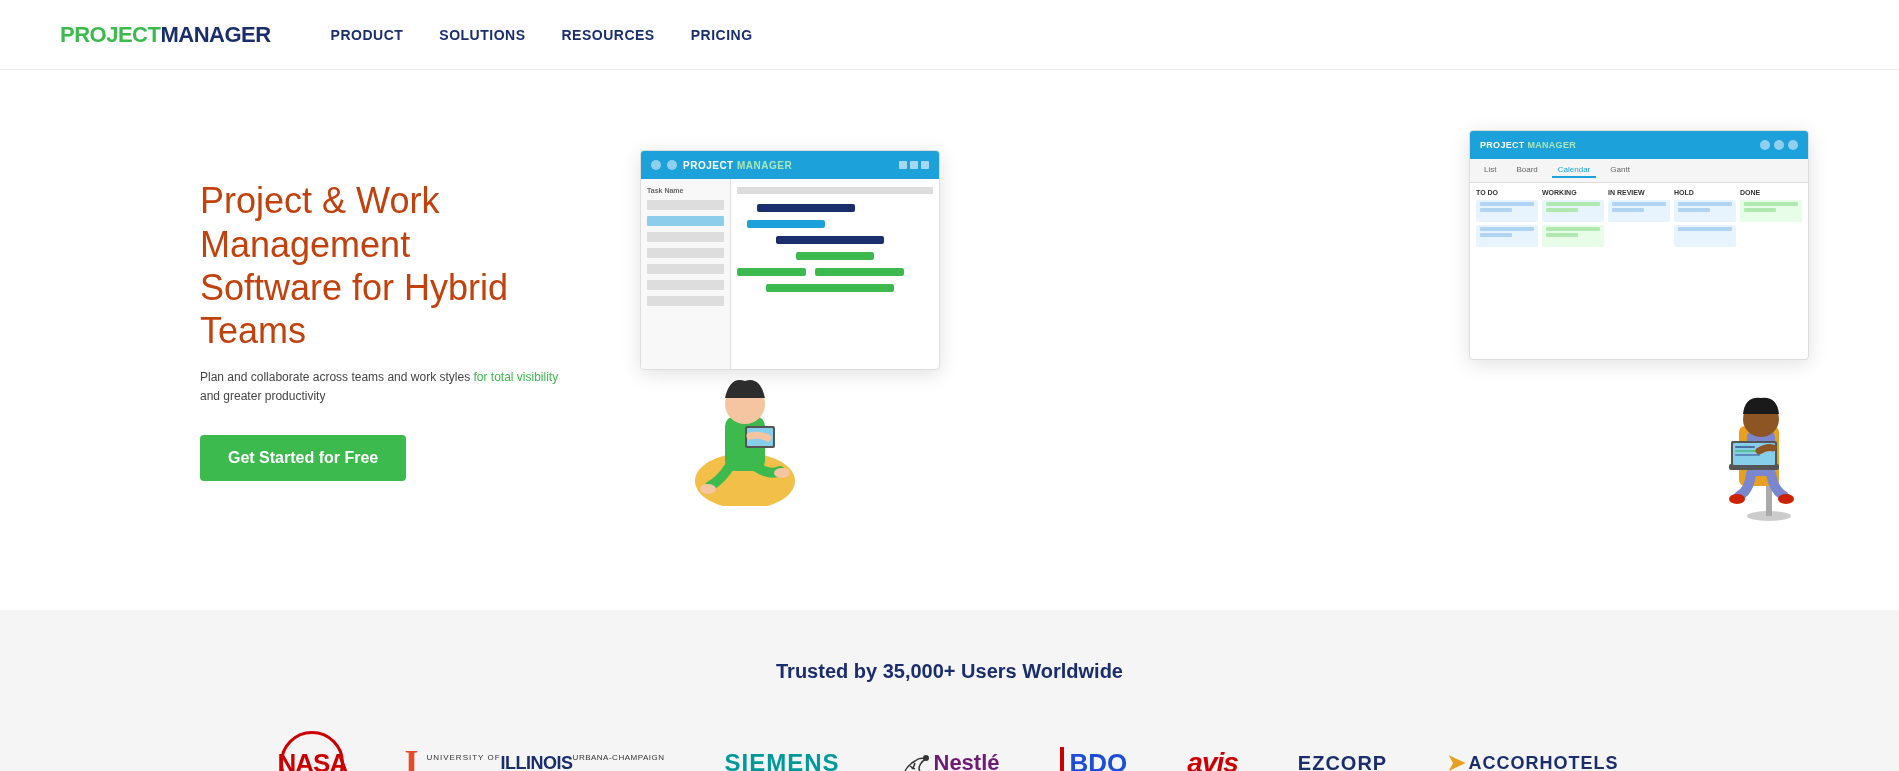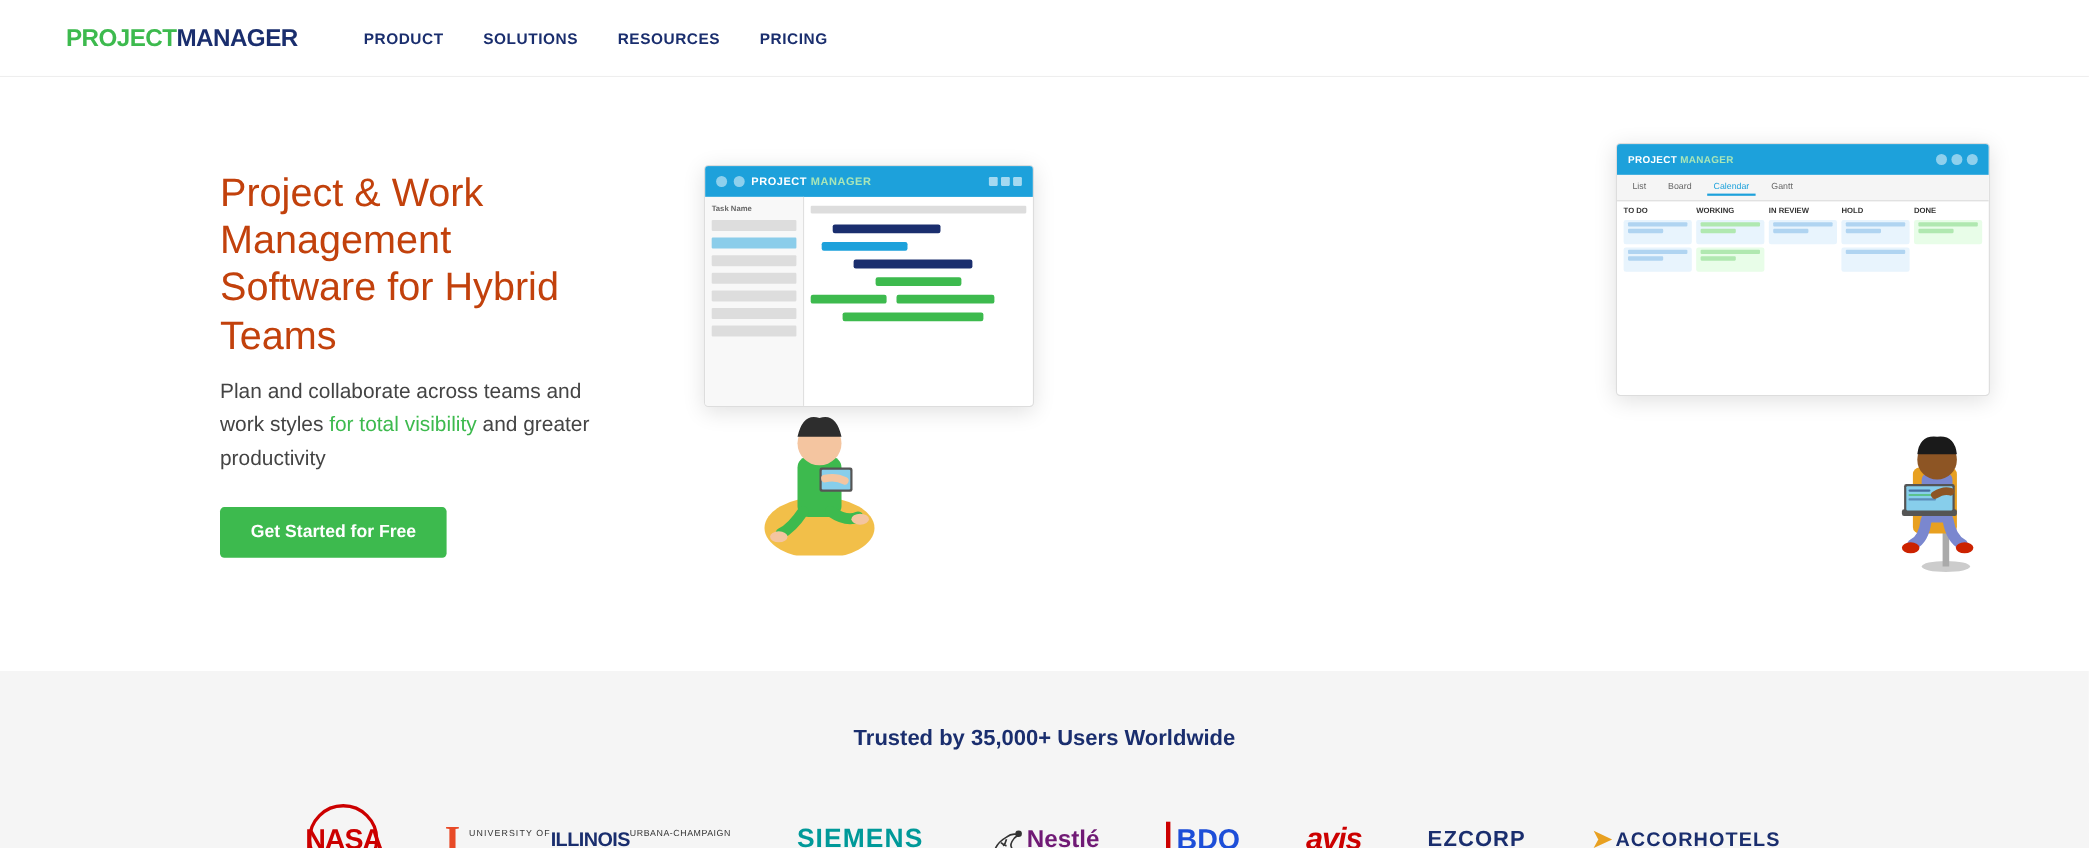--- a/index.html
+++ b/index.html
@@ -90,21 +90,21 @@
       z-index: 2;
     }
     .hero-title {
       font-size: 36px;
       font-weight: 400;
       color: #c2410c;
       line-height: 1.2;
       margin-bottom: 16px;
     }
     .hero-desc {
-      font-size: 19px;
+      font-size: 12px;
       color: #444;
       line-height: 1.6;
       margin-bottom: 28px;
     }
     .hero-desc .highlight {
       color: #3dba4e;
     }
     .btn-get-started {
       background: #3dba4e;
       color: #fff;

